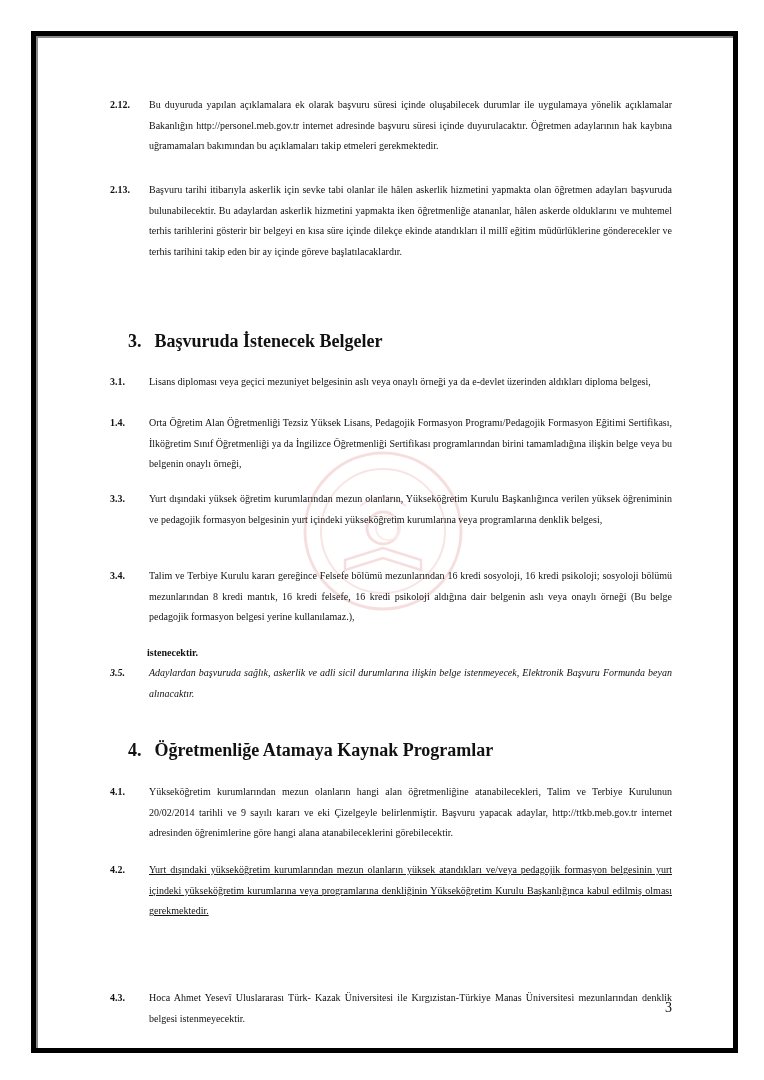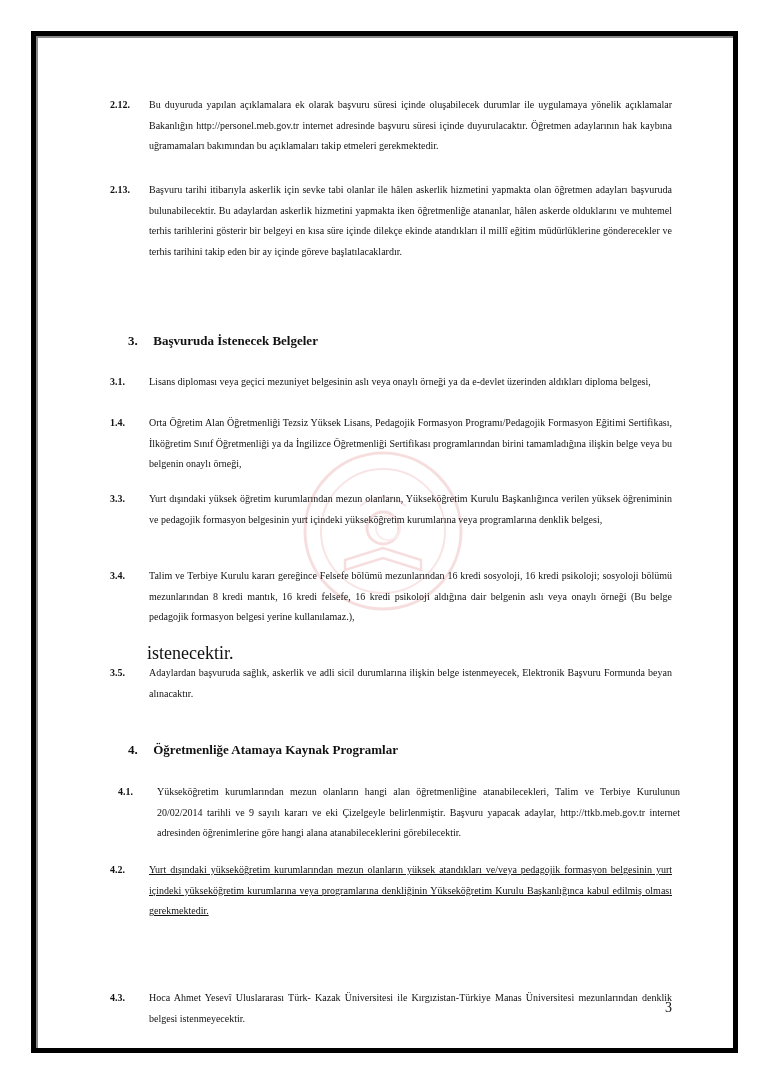--- a/index.html
+++ b/index.html
@@ -62,33 +62,34 @@
       font-weight: bold;
     }
     .item .text {
       margin-left: 39px;
       text-align: justify;
       text-align-last: left;
     }
     .heading {
       position: absolute;
       left: 128px;
-      font-size: 13px;
+      font-size: 18px;
       line-height: 20px;
       font-weight: bold;
     }
     .heading .hnum {
       display: inline-block;
       width: 22px;
     }
     .trailer {
       position: absolute;
       left: 147px;
-      font-size: 18px;
+      font-size: 10px;
       line-height: 20.6px;
+      font-weight: bold;
     }
     .page-number {
       position: absolute;
       left: 665px;
       top: 1000px;
       font-size: 14px;
       line-height: 16px;
     }
   </style>
 </head>
@@ -139,31 +140,31 @@
     <div class="text">Yurt dışındaki yüksek öğretim kurumlarından mezun olanların, Yükseköğretim Kurulu Başkanlığınca verilen yüksek öğreniminin ve pedagojik formasyon belgesinin yurt içindeki yükseköğretim kurumlarına veya programlarına denklik belgesi,</div>
   </div>
 
   <div class="item" style="top: 566px;">
     <span class="num">3.4.</span>
     <div class="text">Talim ve Terbiye Kurulu kararı gereğince Felsefe bölümü mezunlarından 16 kredi sosyoloji, 16 kredi psikoloji; sosyoloji bölümü mezunlarından 8 kredi mantık, 16 kredi felsefe, 16 kredi psikoloji aldığına dair belgenin aslı veya onaylı örneği (Bu belge pedagojik formasyon belgesi yerine kullanılamaz.),</div>
   </div>
 
   <div class="trailer" style="top: 643px;">istenecektir.</div>
 
-  <div class="item" style="top: 663px;">
+  <div class="item" style="top: 663px; font-style: italic;">
     <span class="num">3.5.</span>
     <div class="text">Adaylardan başvuruda sağlık, askerlik ve adli sicil durumlarına ilişkin belge istenmeyecek, Elektronik Başvuru Formunda beyan alınacaktır.</div>
   </div>
 
   <div class="heading" style="top: 740px;">
     <span class="hnum">4.</span>
     <span>Öğretmenliğe Atamaya Kaynak Programlar</span>
   </div>
 
-  <div class="item" style="top: 782px; margin-left: 8px;">
+  <div class="item" style="top: 782px;">
     <span class="num">4.1.</span>
     <div class="text">Yükseköğretim kurumlarından mezun olanların hangi alan öğretmenliğine atanabilecekleri, Talim ve Terbiye Kurulunun 20/02/2014 tarihli ve 9 sayılı kararı ve eki Çizelgeyle belirlenmiştir. Başvuru yapacak adaylar, http://ttkb.meb.gov.tr internet adresinden öğrenimlerine göre hangi alana atanabileceklerini görebilecektir.</div>
   </div>
 
   <div class="item" style="top: 860px; text-decoration: underline;">
     <span class="num">4.2.</span>
     <div class="text">Yurt dışındaki yükseköğretim kurumlarından mezun olanların yüksek atandıkları ve/veya pedagojik formasyon belgesinin yurt içindeki yükseköğretim kurumlarına veya programlarına denkliğinin Yükseköğretim Kurulu Başkanlığınca kabul edilmiş olması gerekmektedir.</div>
   </div>
 
   <div class="item" style="top: 940px; margin-top: 48px;">

